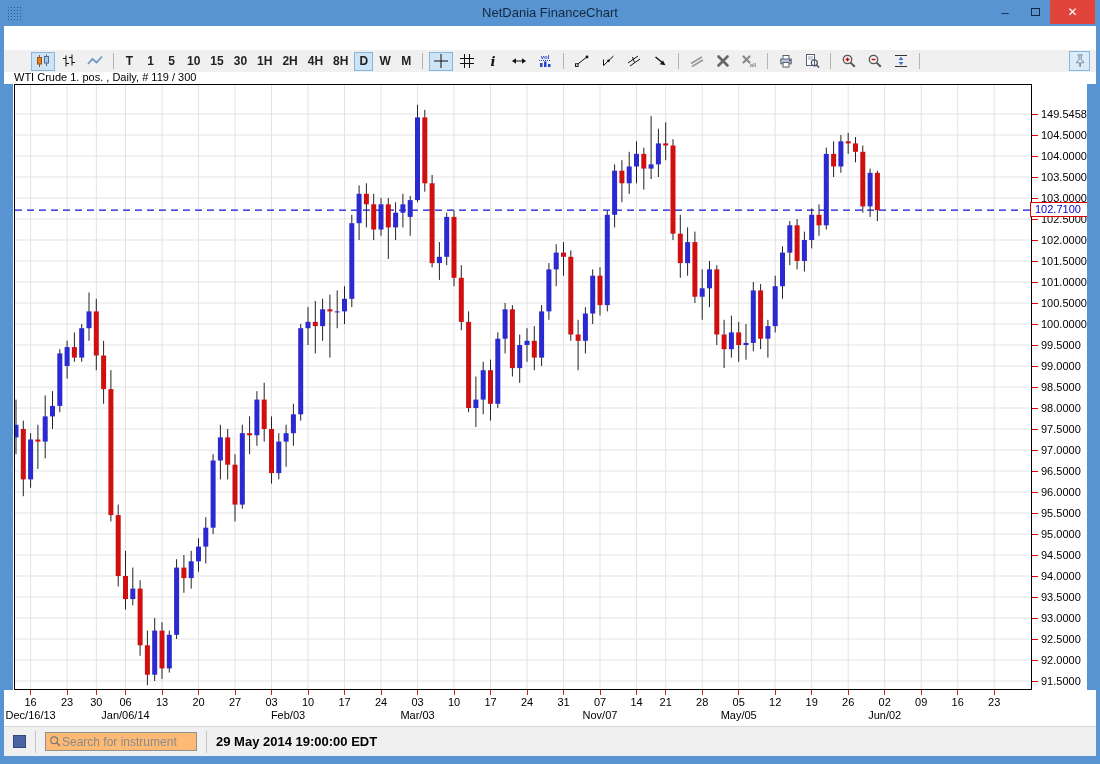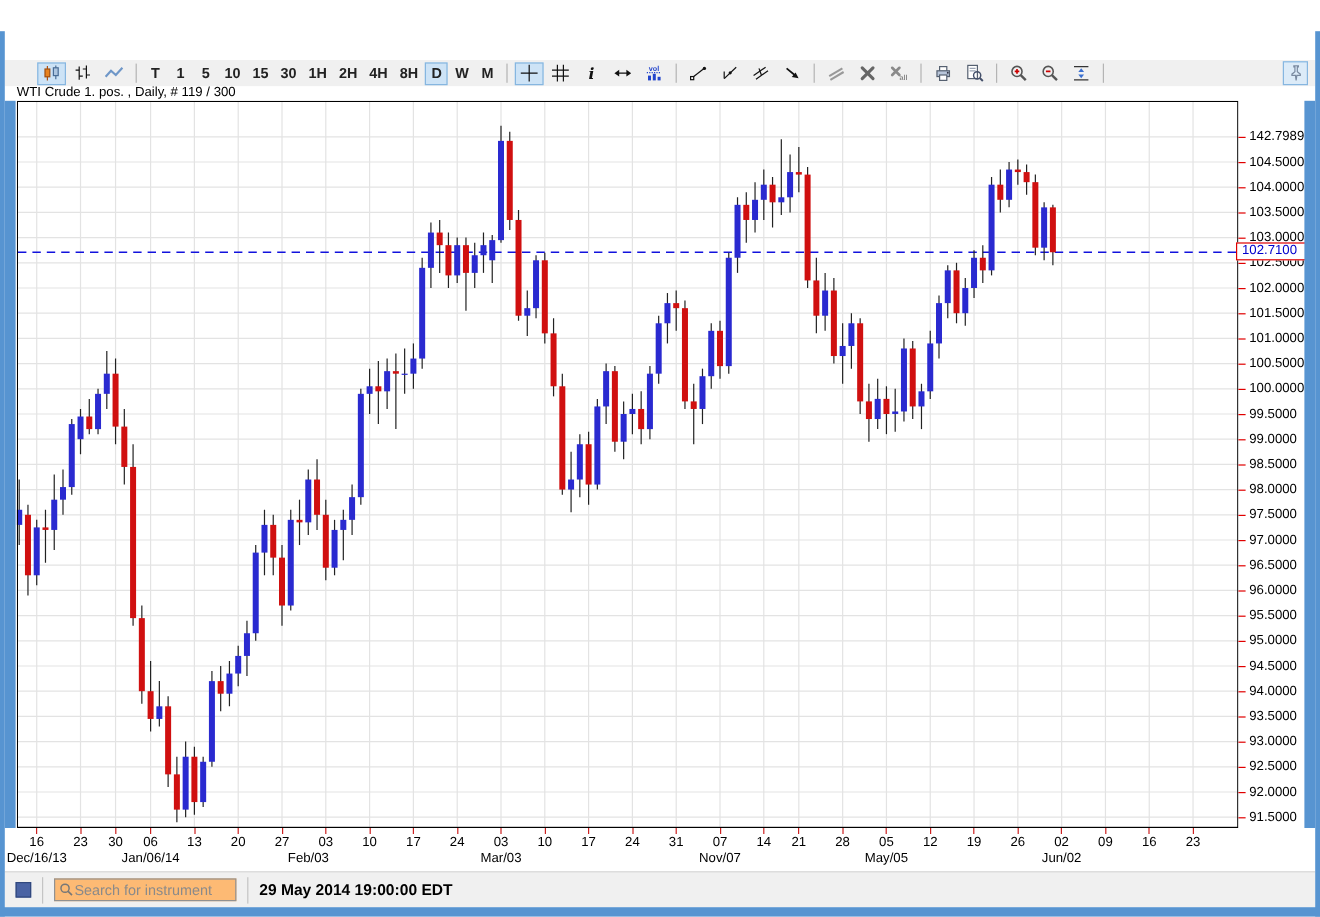--- a/index.html
+++ b/index.html
@@ -59,20 +59,31 @@
   .searchbox input { border:none; outline:none; flex:1; font-size:12px; font-family:"Liberation Sans",sans-serif;
                      color:#333; min-width:0; background:rgba(0,0,0,0); }
   .searchbox input::placeholder { color:#8a8a8a; }
   .timestamp { font-size:13px; font-weight:bold; color:#000; }
 </style>
 </head>
 <body>
 
 <div class="window">
 
+  <div class="titlebar">
+    <div class="grip"></div>
+    <div class="title">NetDania FinanceChart</div>
+    <div class="winbtns">
+      <div class="wbtn">–</div>
+      <div class="wbtn">
+          <span class="maxglyph"></span>
+        </div>
+      <div class="wbtn close">✕</div>
+    </div>
+  </div>
 
 
   <div class="toolbar">
     <div class="tbwrap" id="toolbarButtons">
         <span class="tbtn sel">
           <svg width="16" height="16" viewBox="0 0 16 16">
             <line x1="4.5" y1="2" x2="4.5" y2="14" stroke="#b05010"></line>
             <rect x="2.5" y="4.5" width="4" height="6.5" fill="#e8821e" stroke="#a04e10"></rect>
             <line x1="11.5" y1="1.5" x2="11.5" y2="13" stroke="#4a6d96"></line>
             <rect x="9.5" y="3.5" width="4" height="6.5" fill="#aec6e0" stroke="#4a6d96"></rect>
@@ -535,21 +546,21 @@
         <line x1="848.8" y1="61.5" x2="848.8" y2="128.7" stroke="#222222" stroke-width="1"></line>
         <rect x="846.3" y="67.8" width="5" height="54.6" fill="#d01010"></rect>
         <line x1="856.1" y1="84.6" x2="856.1" y2="132.9" stroke="#222222" stroke-width="1"></line>
         <rect x="853.6" y="88.8" width="5" height="33.6" fill="#2a2ad0"></rect>
         <line x1="863.4" y1="86.7" x2="863.4" y2="137.1" stroke="#222222" stroke-width="1"></line>
         <rect x="860.9" y="88.8" width="5" height="37.4" fill="#d01010"></rect>
         <rect x="0.5" y="0.5" width="1017" height="605" fill="none" stroke="#000000" stroke-width="1"></rect>
       </svg>
     <div id="yaxis">
         <div class="ytick" style="top:29.5px"></div>
-        <div class="ylab" style="top:24.0px">142.7989</div>
+        <div class="ylab" style="top:24.0px">149.5458</div>
         <div class="ytick" style="top:50.5px"></div>
         <div class="ylab" style="top:45.0px">104.5000</div>
         <div class="ytick" style="top:71.5px"></div>
         <div class="ylab" style="top:66.0px">104.0000</div>
         <div class="ytick" style="top:92.5px"></div>
         <div class="ylab" style="top:87.0px">103.5000</div>
         <div class="ytick" style="top:113.5px"></div>
         <div class="ylab" style="top:108.0px">103.0000</div>
         <div class="ytick" style="top:134.5px"></div>
         <div class="ylab" style="top:129.0px">102.5000</div>
@@ -650,21 +661,21 @@
         <div class="xtick" style="left:870.2px"></div>
         <div class="xlab" style="left:856.7px">02</div>
         <div class="xtick" style="left:906.7px"></div>
         <div class="xlab" style="left:893.2px">09</div>
         <div class="xtick" style="left:943.2px"></div>
         <div class="xlab" style="left:929.7px">16</div>
         <div class="xtick" style="left:979.7px"></div>
         <div class="xlab" style="left:966.2px">23</div>
         <div class="xmon" style="left:-23.4px">Dec/16/13</div>
         <div class="xmon" style="left:71.5px">Jan/06/14</div>
-        <div class="xmon" style="left:203px">Feb/03</div>
+        <div class="xmon" style="left:234px">Feb/03</div>
         <div class="xmon" style="left:363.5px">Mar/03</div>
         <div class="xmon" style="left:546.0px">Nov/07</div>
         <div class="xmon" style="left:684.7px">May/05</div>
         <div class="xmon" style="left:830.7px">Jun/02</div>
       </div>
     <div class="pricetag" id="pricetag" style="top: 130px;">102.7100</div>
   </div>
 
   <div class="statusbar">
     <div class="sq"></div>

